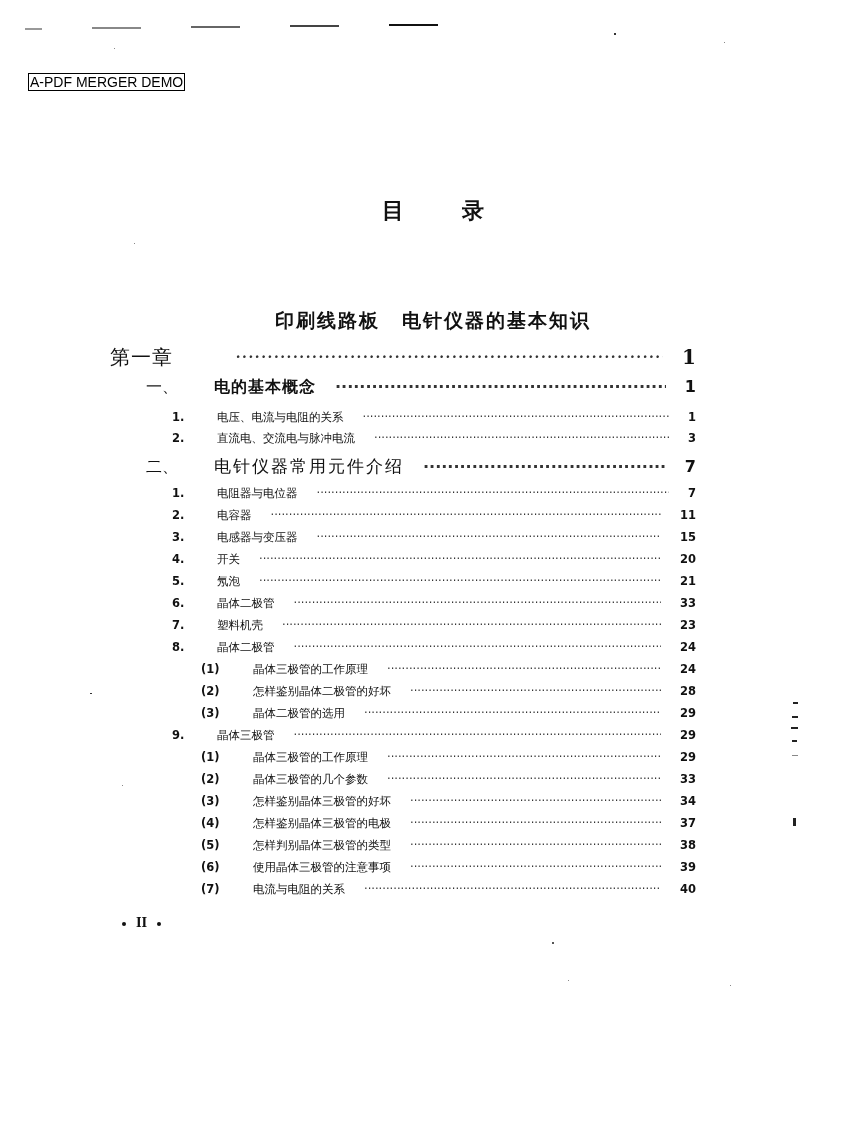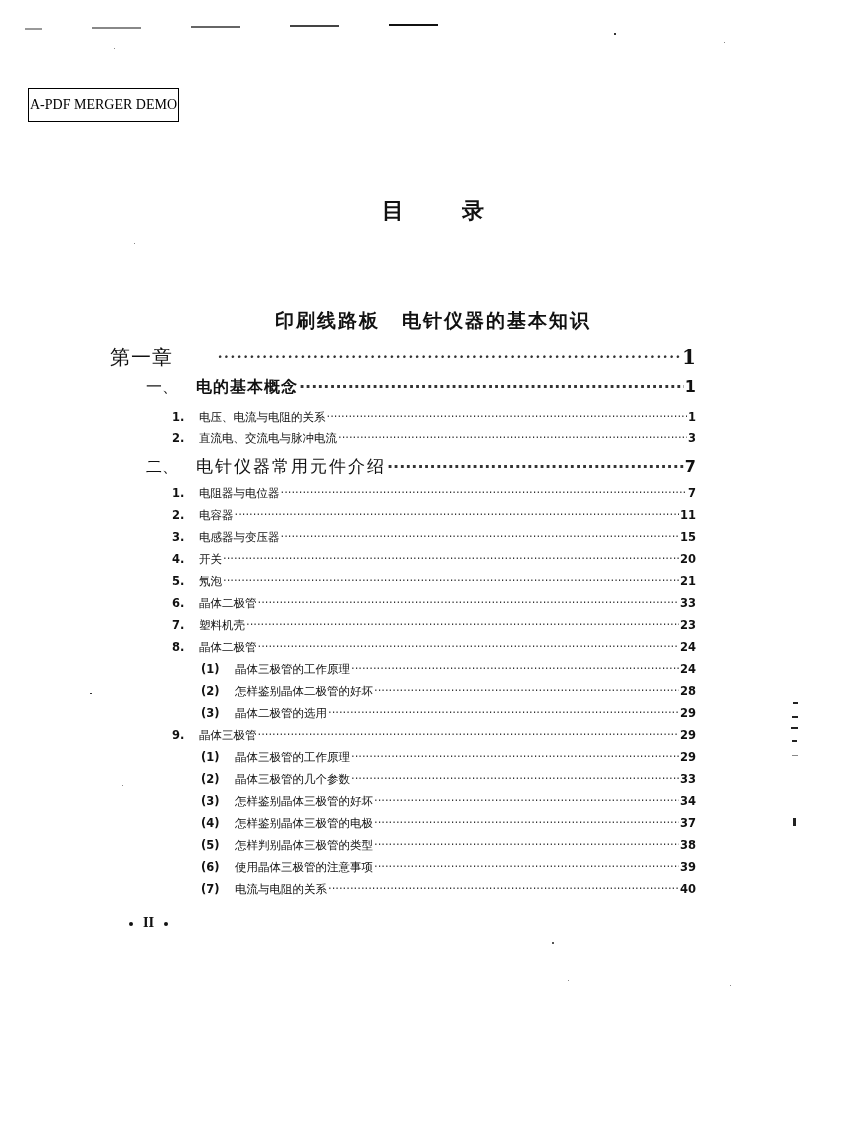--- a/index.html
+++ b/index.html
@@ -1,55 +1,55 @@
 <!DOCTYPE html>
 <html><head>
   <meta charset="utf-8">
   <style>
     html, body { margin: 0; padding: 0; background: #ffffff; }
     body { width: 866px; height: 1122px; position: relative; overflow: hidden;
            font-family: "DejaVu Serif", "Liberation Serif", serif; color: #111; }
 
     .top-rule { position: absolute; height: 1px; }
-    .watermark { position: absolute; left: 28px; top: 88px; border: 1px solid #000;
-                 font-family: Liberation Serif, serif; font-size: 14px;
-                 line-height: 16px; padding: 8px 1px; color: #000; background: #fff; }
+    .watermark { position: absolute; left: 28px; top: 73px; border: 1px solid #000;
+                 font-family: Liberation Sans, sans-serif; font-size: 14px;
+                 line-height: 16px; padding: 0 1px; color: #000; background: #fff; }
 
     .toc-title { position: absolute; top: 196px; left: 0; width: 866px; text-align: center;
                  font-family: "DejaVu Sans", sans-serif; font-weight: bold; font-size: 22px; }
     .toc-title span { display: inline-block; }
     .toc-title .gap { width: 58px; }
 
     .part-title { position: absolute; top: 308px; left: 0; width: 866px; text-align: center;
                   font-family: "DejaVu Sans", sans-serif; font-weight: bold; font-size: 19px;
                   letter-spacing: 2px; }
     .part-title .gap { display: inline-block; width: 22px; }
 
-    .row { position: absolute; display: flex; align-items: baseline; white-space: nowrap; }
+    .row { position: absolute; display: flex; align-items: baseline; white-space: nowrap; gap: 18px; }
     .row .num { flex: 0 0 auto; }
     .row .label { flex: 0 0 auto; }
     .row .leader { flex: 1 1 auto; overflow: hidden; margin: 0 1px; color: #333;
                    letter-spacing: 0; }
     .row .leader::before { content: "········································································································································································"; }
     .row .page { flex: 0 0 auto; text-align: right; font-weight: bold; }
 
     .lvl-chapter { font-size: 20px; font-family: "DejaVu Serif", serif; }
     .lvl-chapter .num { width: 106px; letter-spacing: 1px; }
     .lvl-chapter .page { font-size: 20px; }
     .lvl-section { font-size: 16px; font-family: "DejaVu Sans", sans-serif; font-weight: bold; }
     .lvl-section .num { width: 50px; font-weight: normal; }
     .lvl-section .label { letter-spacing: 1px; }
     .lvl-section.light .label { font-weight: normal; letter-spacing: 2px; font-size: 17px; text-align: center; }
     .lvl-item { font-size: 11.5px; font-family: "DejaVu Sans", sans-serif; }
     .lvl-item .num { width: 27px; font-weight: bold; }
     .lvl-item .page { font-size: 11.5px; }
     .lvl-sub { font-size: 11.5px; font-family: "DejaVu Sans", sans-serif; }
     .lvl-sub .num { width: 34px; font-weight: bold; }
 
-    .footer { position: absolute; top: 916px; left: 119px; font-size: 12px; font-weight: bold;
+    .footer { position: absolute; top: 916px; left: 112px; font-size: 12px; font-weight: bold;
               font-family: "DejaVu Serif", serif; }
     .footer .dot { display: inline-block; width: 4px; height: 4px; border-radius: 50%;
                    background: #111; vertical-align: middle; margin: 0 10px; }
 
     .speck { position: absolute; width: 1px; height: 1px; background: #888; }
     .edge-mark { position: absolute; background: #222; }
   </style>
 </head>
 <body>
 

